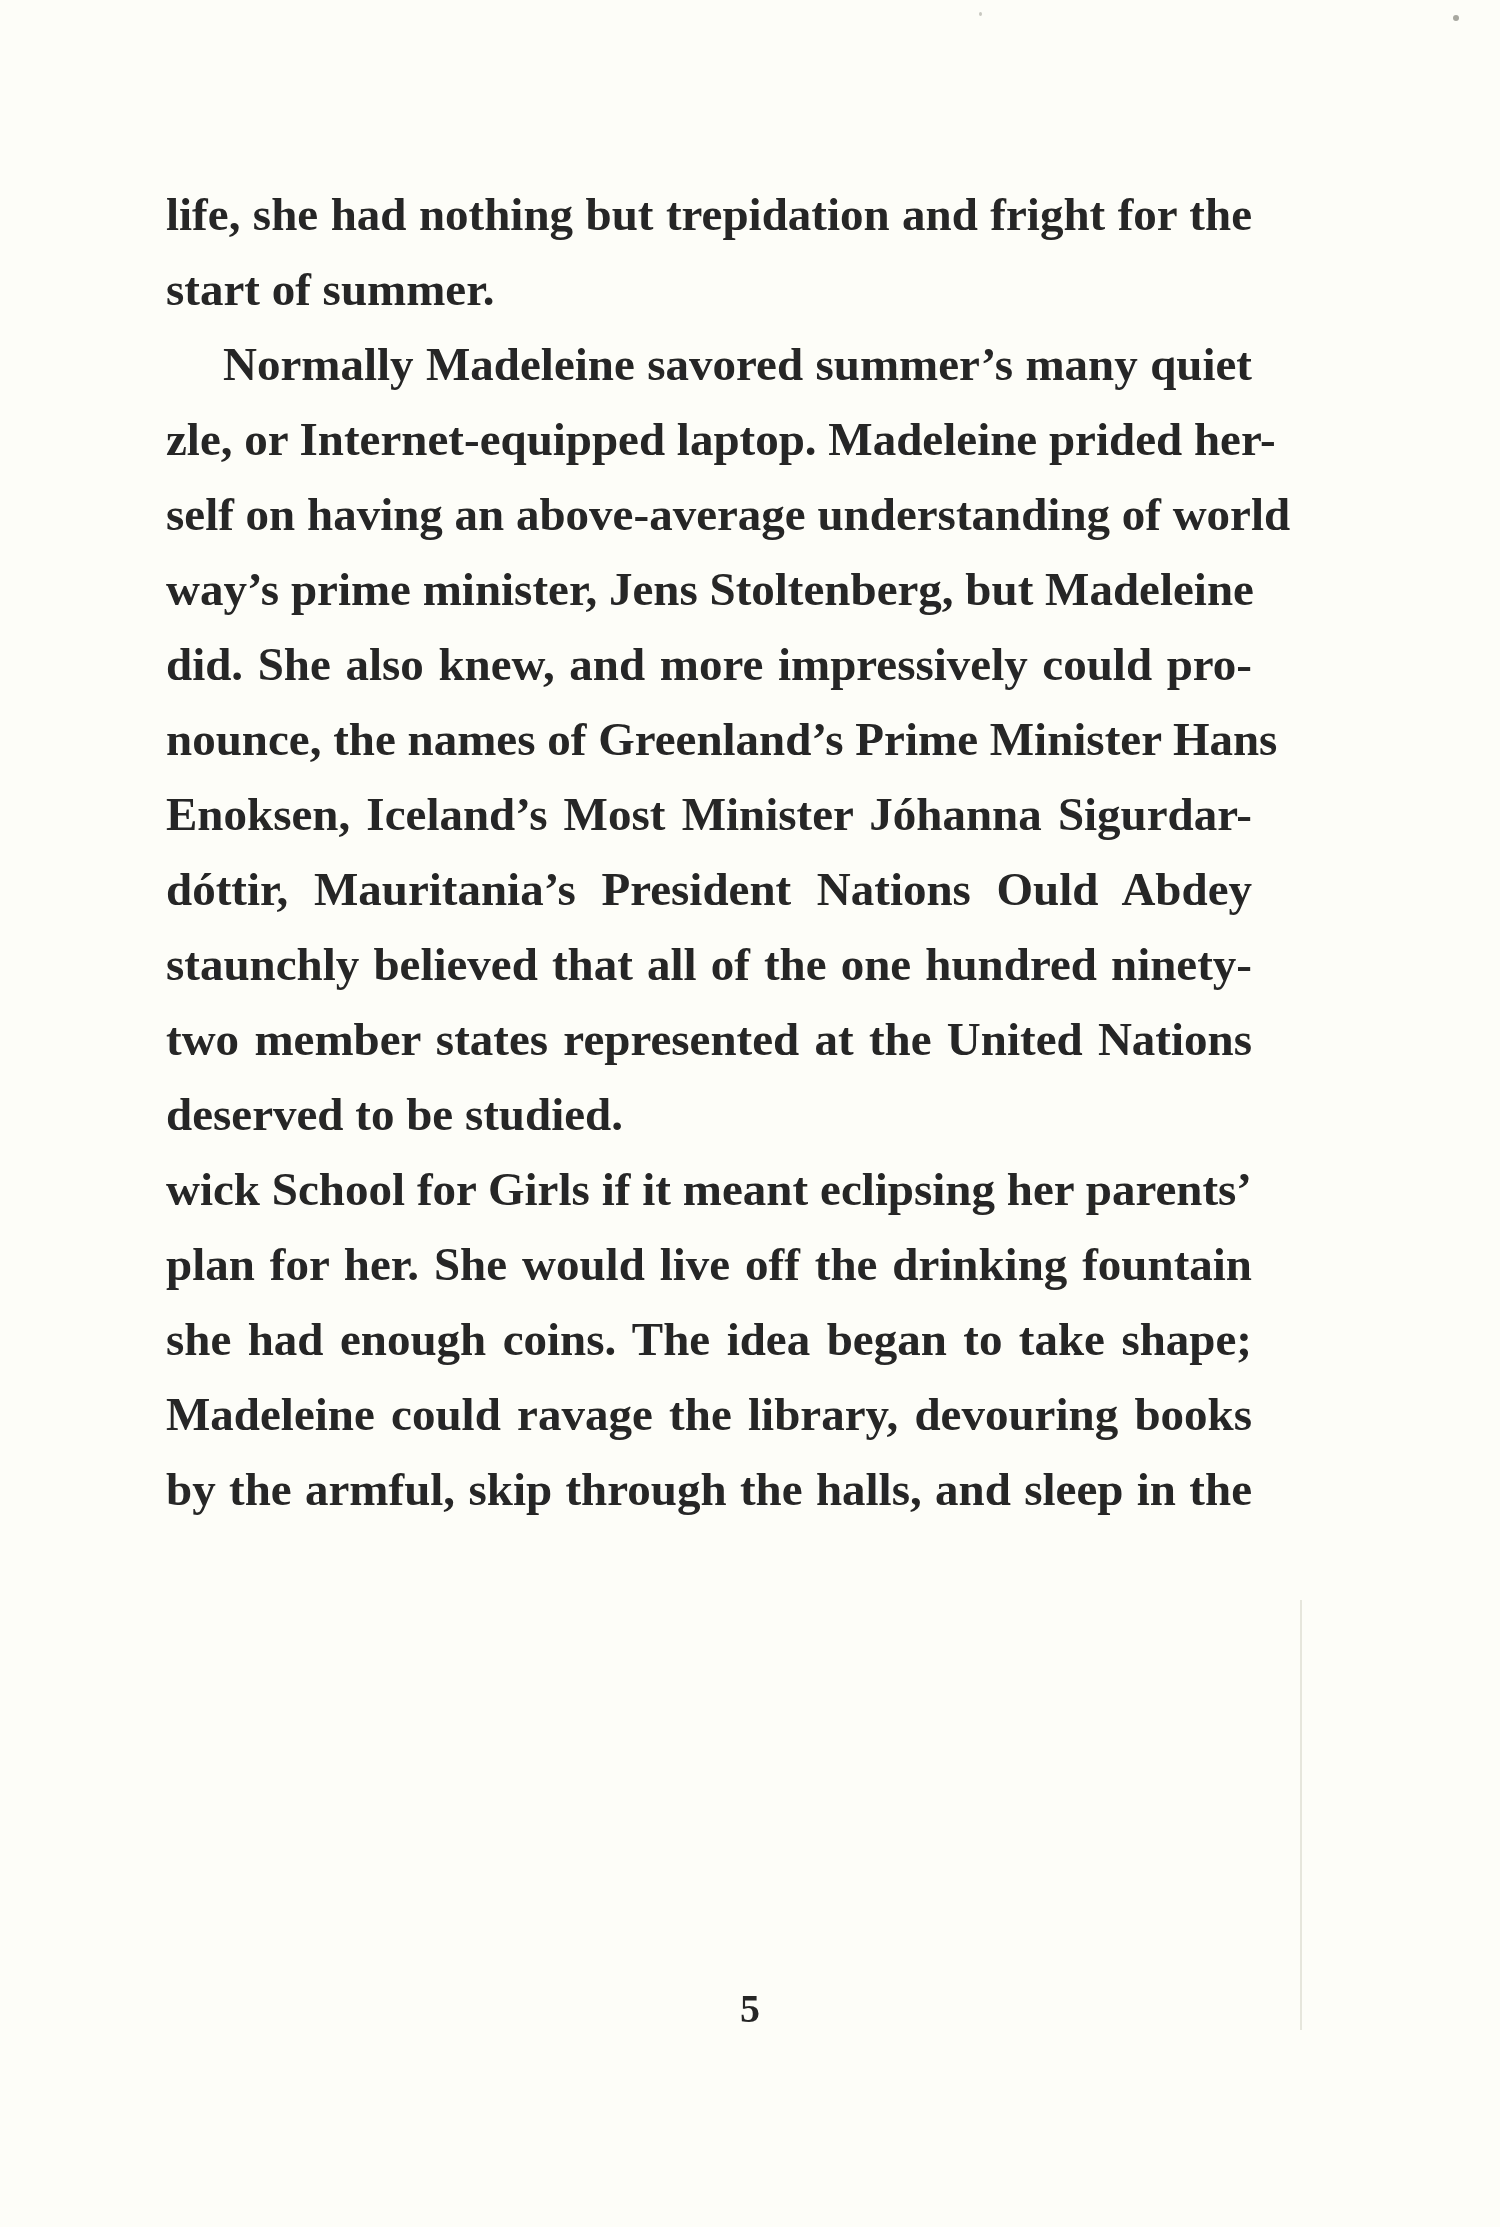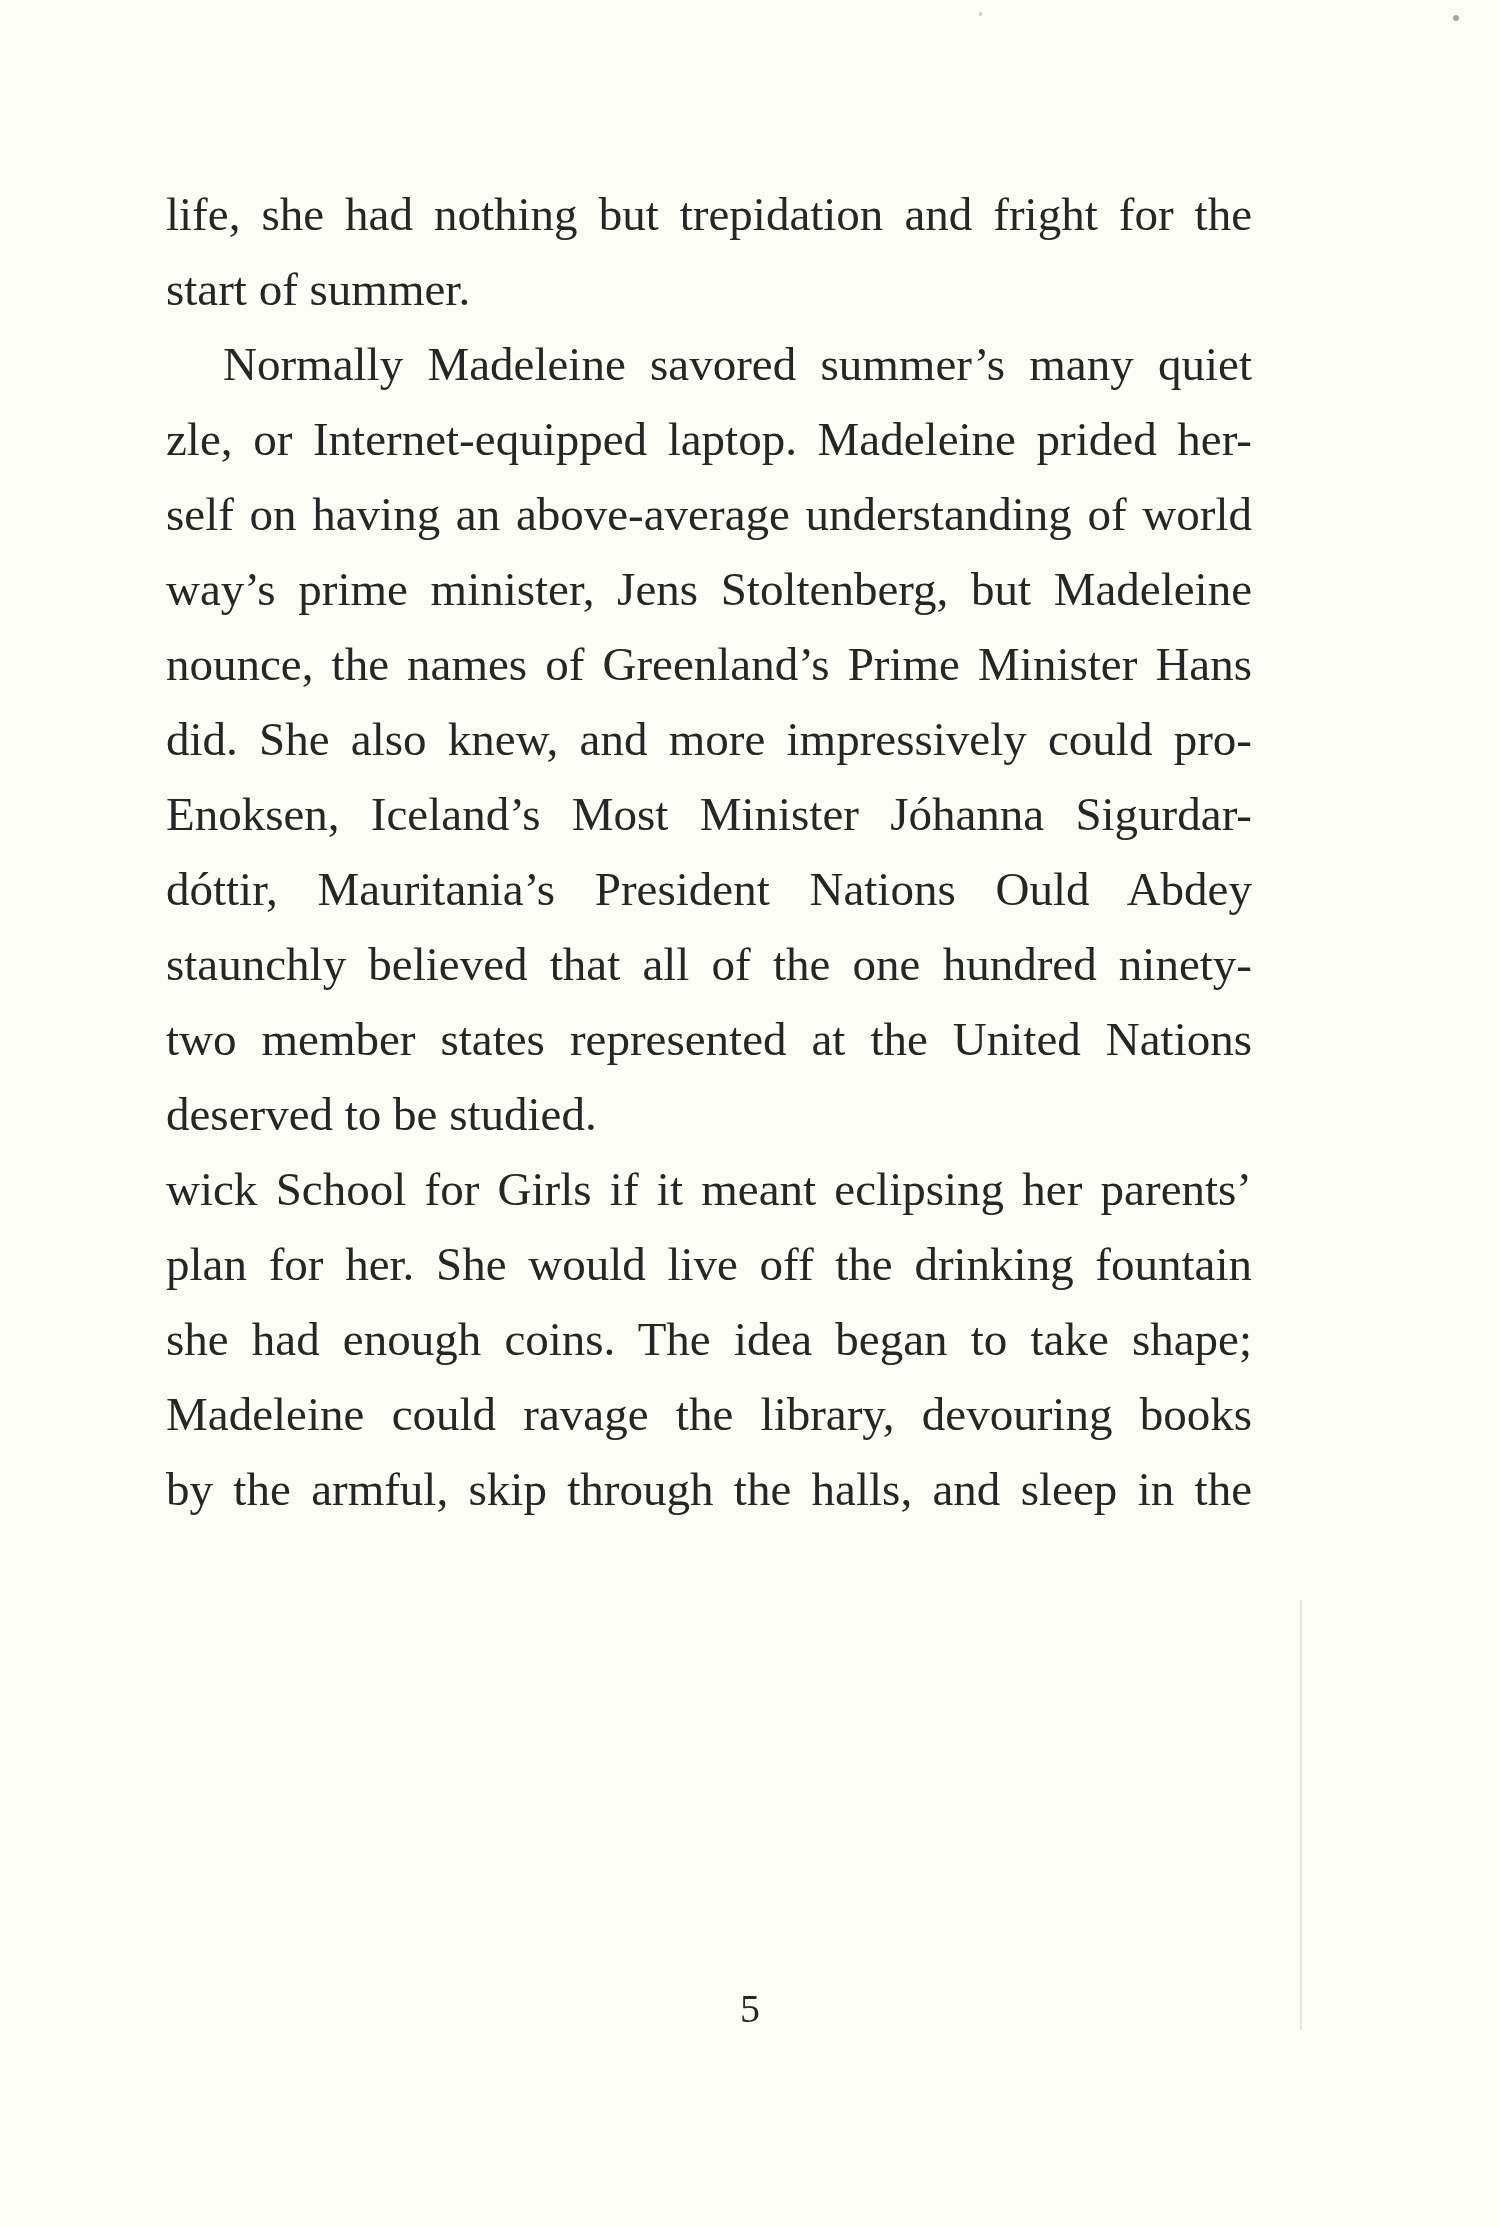--- a/index.html
+++ b/index.html
@@ -11,20 +11,21 @@
       height: 2227px;
       background: #fdfdf8;
       position: relative;
       overflow: hidden;
     }
     .page {
       position: absolute;
       left: 0; top: 0;
       width: 1500px; height: 2227px;
       background: #fdfdf8;
+      font-weight: bold;
     }
     .text-block {
       position: absolute;
       left: 166px;
       top: 177px;
       width: 1086px;
       font-family: "Liberation Serif", "DejaVu Serif", serif;
       font-size: 47px;
       line-height: 75px;
       color: #262626;
@@ -83,22 +84,22 @@
     <div class="para">
       <span class="line">life, she had nothing but trepidation and fright for the</span>
       <span class="line last">start of summer.</span>
     </div>
 
     <div class="para">
       <span class="line indent">Normally Madeleine savored summer’s many quiet</span>
       <span class="line">zle, or Internet-equipped laptop. Madeleine prided her-</span>
       <span class="line">self on having an above-average understanding of world</span>
       <span class="line">way’s prime minister, Jens Stoltenberg, but Madeleine</span>
+      <span class="line">did. She also knew, and more impressively could pro-</span>
       <span class="line">nounce, the names of Greenland’s Prime Minister Hans</span>
-      <span class="line">did. She also knew, and more impressively could pro-</span>
       <span class="line">Enoksen, Iceland’s Most Minister Jóhanna Sigurdar-</span>
       <span class="line">dóttir, Mauritania’s President Nations Ould Abdey</span>
       <span class="line">staunchly believed that all of the one hundred ninety-</span>
       <span class="line">two member states represented at the United Nations</span>
       <span class="line last">deserved to be studied.</span>
     </div>
 
     <div class="para">
       <span class="line">wick School for Girls if it meant eclipsing her parents’</span>
       <span class="line">plan for her. She would live off the drinking fountain</span>

